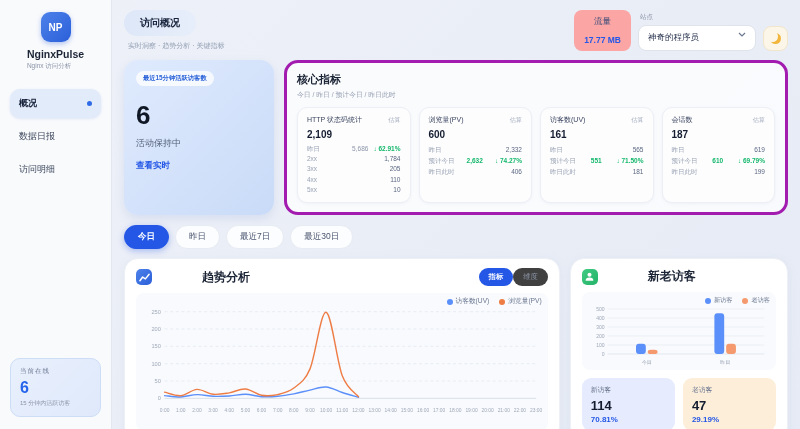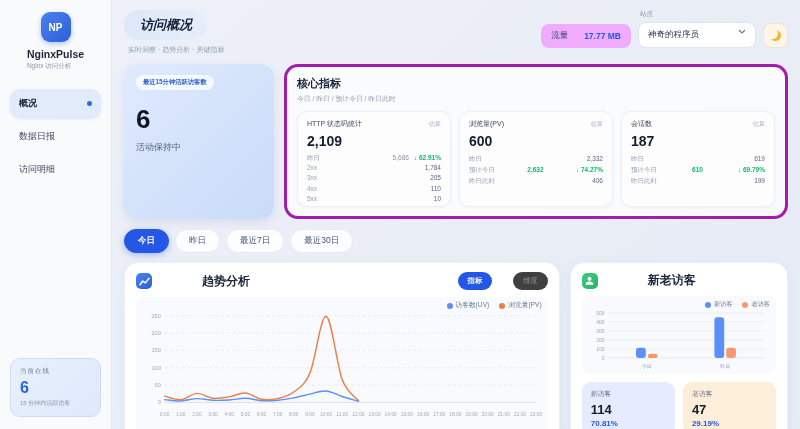--- a/index.html
+++ b/index.html
@@ -26,25 +26,25 @@
   .nav-dot { width:5px; height:5px; border-radius:50%; background:#2f6be6; margin-left:auto; }
   .online-card { margin-top:auto; background:linear-gradient(135deg,#e9f0fd,#dfe9fb);
     border:1px solid #cdddf6; border-radius:10px; padding:8px 9px; }
   .online-title { font-size:6.5px; color:#6b7790; letter-spacing:1px; }
   .online-value { font-size:16px; font-weight:bold; color:#2563eb; margin:3px 0 2px; }
   .online-cap { font-size:6px; color:#8b95a7; }
   
   .main { flex:1; padding:10px 12px 8px; display:flex; flex-direction:column; }
   .header-row { display:flex; align-items:flex-start; }
   .title-pill { display:inline-block; background:linear-gradient(90deg,#dde7f7,#e7eefb);
-    border-radius:16px; padding:6px 16px; font-size:13px; font-weight:bold; color:#17233c;font-style:italic; }
+    border-radius:16px; padding:6px 16px; font-size:10px; font-weight:bold; color:#17233c; }
   .header-sub { font-size:7px; color:#93a0b4; margin-top:5px; margin-left:4px; }
   .header-right { margin-left:auto; display:flex; align-items:flex-end; gap:7px; }
-  .traffic-badge { background:#f0abfc; border-radius:8px; padding:6px 10px; font-size:8.5px;
-    color:#41507a; display:flex; gap:16px; align-items:center; }
+  .traffic-badge { background:#fca5a5; border-radius:8px; padding:6px 10px; font-size:8.5px;
+    color:#41507a; display:flex; gap:7px; align-items:center;flex-direction:column; }
   .traffic-badge b { color:#2457e6; }
   .site-group { display:flex; flex-direction:column; }
   .site-label { font-size:6.5px; color:#8b95a7; margin:0 0 3px 2px; }
   .site-select { background:#fff; border:1px solid #dee3ec; border-radius:8px; width:118px;
     padding:6px 9px; font-size:8.5px; color:#2a3550; display:flex; align-items:flex-start;
     justify-content:space-between; cursor:pointer; }
   .theme-btn { width:25px; height:25px; border-radius:8px; background:#fcf6e8;
     border:1px solid #f1e6cc; display:flex; align-items:center; justify-content:center; cursor:pointer; }
   .moon { width:11px; height:11px; border-radius:50%; box-shadow:inset -3px -2px 0 0 #f2b63c; }
   
@@ -60,21 +60,21 @@
   .metrics-panel { flex:1; background:rgba(255,255,255,.75); border:3px solid #a21caf;
     border-radius:14px; padding:9px 10px; }
   .metrics-title { font-size:11px; font-weight:bold; }
   .metrics-sub { font-size:6.8px; color:#97a1b3; margin:3px 0 7px; }
   .mcards { display:flex; gap:8px; }
   .mcard { flex:1; background:#fdfdfe; border:1px solid #eceff5; border-radius:10px;
     padding:7px 9px 6px; box-shadow:0 1px 3px rgba(140,155,185,.10); height:96px; }
   .mhead { display:flex; justify-content:space-between; align-items:center; }
   .mtitle { font-size:7px; color:#3c4burn660; color:#3c4660; }
   .mbadge { font-size:6.2px; color:#a3acbd; }
-  .mvalue { font-size:14px; font-weight:bold; color:#141d30; margin:4px 0 4px; }
+  .mvalue { font-size:10px; font-weight:bold; color:#141d30; margin:4px 0 4px; }
   .mrow { display:flex; align-items:center; font-size:6.5px; color:#9aa4b5; line-height:11px; }
   .mrow .rl { color:#9aa4b5; }
   .mrow .rm { margin-left:auto; color:#8b95a7; }
   .mrow .rr { margin-left:auto; color:#5b6780; }
   .mrow .tight { margin-left:5px; }
   .green { color:#12b76a !important; font-weight:bold; }
   .c1 .mrow { line-height:10.2px; }
   
   .tabs-row { display:flex; gap:6px; margin:10px 0 9px; }
   .tab { font-size:8.5px; color:#4a5670; background:rgba(255,255,255,.85); border:1px solid #e7ebf2;
@@ -85,21 +85,21 @@
   .bottom-row { display:flex; gap:10px; flex:1; }
   .panel { background:#fff; border:1px solid #edf0f6; border-radius:14px; padding:9px 11px;
     box-shadow:0 2px 8px rgba(140,155,185,.10); }
   .trend-panel { flex:2.12; display:flex; flex-direction:column; }
   .panel-head { display:flex; align-items:center; gap:6px; }
   .panel-icon { width:16px; height:16px; border-radius:5px; display:flex; align-items:center;
     justify-content:center; }
   .blue-icon { background:linear-gradient(135deg,#4d82ea,#2b5fd9); }
   .green-icon { background:linear-gradient(135deg,#41cb82,#23b368); }
   .panel-title { font-size:12px; font-weight:bold;margin-left:44px; }
-  .head-actions { margin-left:auto; display:flex; gap:21px; }
+  .head-actions { margin-left:auto; display:flex; gap:0; }
   .pill-btn { font-size:7.3px; padding:4px 10px; border-radius:11px; cursor:pointer;
     color:#8b95a7; background:#404040; }
   .pill-btn.active { background:#2457e6; color:#fff; font-weight:bold; }
   .chart-zone { flex:1; background:#f8fafd; border-radius:8px; margin-top:7px; padding:4px 6px 2px; }
   .legend-row { display:flex; justify-content:flex-end; gap:10px; font-size:6.7px; color:#6b7790; }
   .legend-item { display:flex; align-items:center; gap:3px; cursor:pointer; }
   .ldot { width:6px; height:6px; border-radius:50%; }
   svg.chart { display:block; width:100%; }
   .tick { font-size:6px; fill:#a0a9ba; }
   .btick { font-size:5.2px; fill:#a0a9ba; }
@@ -165,20 +165,21 @@
         <span class="moon"></span>
       </div>
     </div>
   </div>
 
   <div class="overview-row">
     <div class="active-card">
       <span class="active-badge">最近15分钟活跃访客数</span>
       <div class="active-value">6</div>
       <div class="active-status">活动保持中</div>
+      <div class="active-link">查看实时</div>
     </div>
 
     <div class="metrics-panel">
       <div class="metrics-title">核心指标</div>
       <div class="metrics-sub">今日 / 昨日 / 预计今日 / 昨日此时</div>
       <div class="mcards">
         <div class="mcard c1">
           <div class="mhead">
             <span class="mtitle">HTTP 状态码统计</span>
             <span class="mbadge">估算</span>
@@ -217,20 +218,40 @@
               <span class="rr">2,332</span>
             </div>
           <div class="mrow">
               <span class="rl">预计今日</span>
               <span class="rm green">2,632</span>
               <span class="rr green">↓ 74.27%</span>
             </div>
           <div class="mrow">
               <span class="rl">昨日此时</span>
               <span class="rr">406</span>
+            </div>
+        </div>
+        <div class="mcard">
+          <div class="mhead">
+            <span class="mtitle">访客数(UV)</span>
+            <span class="mbadge">估算</span>
+          </div>
+          <div class="mvalue">161</div>
+          <div class="mrow">
+              <span class="rl">昨日</span>
+              <span class="rr">565</span>
+            </div>
+          <div class="mrow">
+              <span class="rl">预计今日</span>
+              <span class="rm green">551</span>
+              <span class="rr green">↓ 71.50%</span>
+            </div>
+          <div class="mrow">
+              <span class="rl">昨日此时</span>
+              <span class="rr">181</span>
             </div>
         </div>
         <div class="mcard">
           <div class="mhead">
             <span class="mtitle">会话数</span>
             <span class="mbadge">估算</span>
           </div>
           <div class="mvalue">187</div>
           <div class="mrow">
               <span class="rl">昨日</span>

